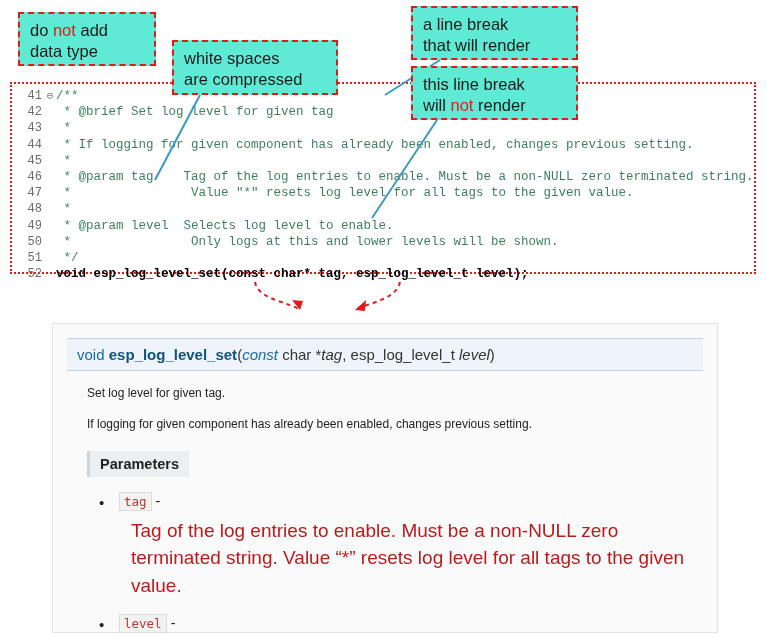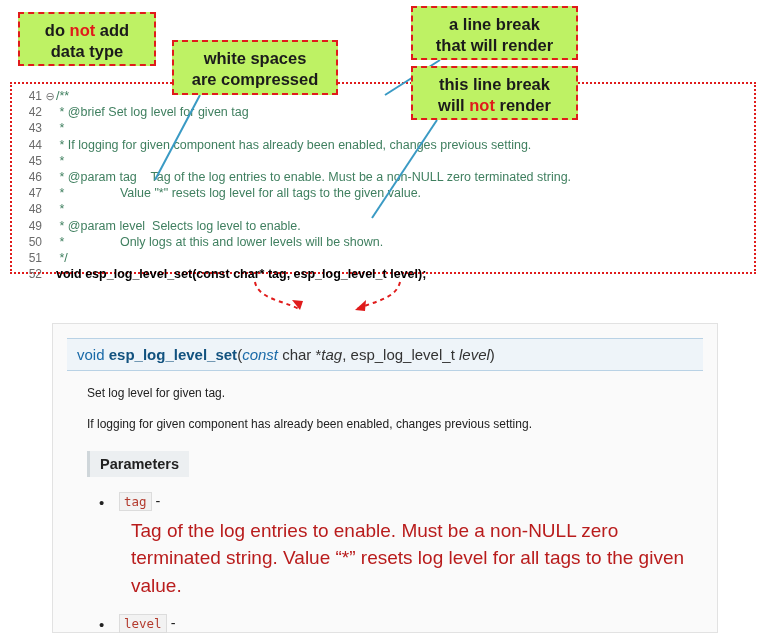--- a/index.html
+++ b/index.html
@@ -12,29 +12,28 @@
     background: #ffffff;
     font-family: "Liberation Sans", sans-serif;
     position: relative;
     overflow: hidden;
   }
 
   
   .callout {
     position: absolute;
     border: 2px dashed #e01b1b;
-    background: #bef264;
+    background: #5eead4;
     color: #1b1b1b;
     font-size: 16.5px;
     line-height: 1.25;
-    text-align: center;
+    text-align: left;
     padding: 6px 10px;
     box-sizing: border-box;
     z-index: 6;
-    font-weight: bold;
   }
   .callout .hl {
     color: #e01b1b;
   }
 
   #callout-datatype { left: 18px;  top: 12px;  width: 138px; height: 54px; }
   #callout-spaces   { left: 172px; top: 40px;  width: 166px; height: 55px; }
   #callout-break-render     { left: 411px; top: 6px;  width: 167px; height: 54px; }
   #callout-break-not-render { left: 411px; top: 66px; width: 167px; height: 54px; }
 
@@ -44,21 +43,21 @@
     left: 10px;
     top: 82px;
     width: 746px;
     height: 192px;
     border: 2px dotted #e01b1b;
     background: #ffffff;
     box-sizing: border-box;
     z-index: 3;
   }
   #code-lines {
-    font-family: Liberation Sans, sans-serif;
+    font-family: Liberation Mono, monospace;
     font-size: 12.5px;
     line-height: 16.2px;
     padding: 4px 0 0 0;
     color: #3f7f5f;
   }
   .code-row {
     display: flex;
     white-space: pre;
     height: 16.2px;
   }

